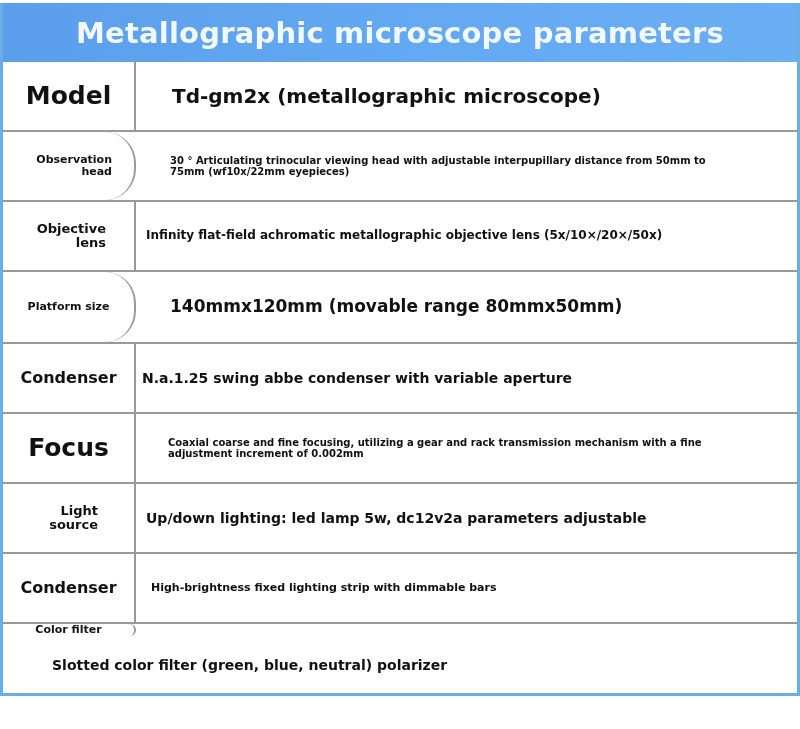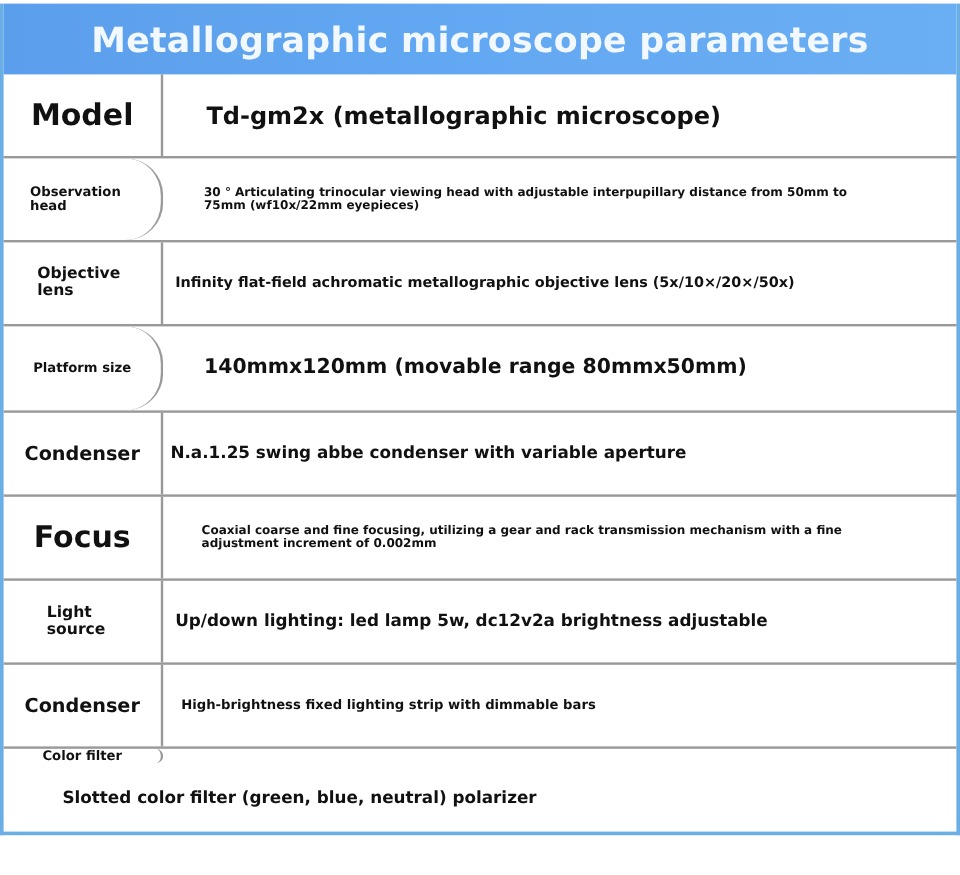--- a/index.html
+++ b/index.html
@@ -18,21 +18,21 @@
       display: flex; align-items: center; justify-content: center;
       color: #f2f8ff; font-weight: bold; font-size: 29px; letter-spacing: 0.2px;
     }
     .row {
       display: flex; height: 70px; border-bottom: 2px solid #999;
     }
     .row:last-child { border-bottom: none; height: 70px; flex-direction: column; }
     .row.tall { height: 72px; }
     .label-cell {
       width: 133px; border-right: 2px solid #999;
-      display: flex; align-items: center; justify-content: center; text-align: left;
+      display: flex; align-items: center; justify-content: center; text-align: right;
       font-weight: bold; line-height: 1.05;
     }
     .value-cell {
       flex: 1; display: flex; align-items: center;
       font-weight: bold; line-height: 1.15;
     }
     .lbl-xl { font-size: 25px; }
     .lbl-lg { font-size: 17px; }
     .lbl-md { font-size: 13px; }
     .lbl-sm { font-size: 11px; font-weight: bold; border-radius: 31px; }
@@ -74,21 +74,21 @@
       <div class="value-cell val-md" style="padding-left:6px;">N.a.1.25 swing abbe condenser with variable aperture</div>
     </div>
 
     <div class="row">
       <div class="label-cell lbl-xl">Focus</div>
       <div class="value-cell val-xs" style="padding-left:32px; padding-right:50px;">Coaxial coarse and fine focusing, utilizing a gear and rack transmission mechanism with a fine adjustment increment of 0.002mm</div>
     </div>
 
     <div class="row">
       <div class="label-cell lbl-md" style="padding:0 36px;">Light source</div>
-      <div class="value-cell val-md" style="padding-left:10px;">Up/down lighting: led lamp 5w, dc12v2a brightness adjustable</div>
+      <div class="value-cell val-md" style="padding-left:10px;">Up/down lighting: led lamp 5w, dc12v2a parameters adjustable</div>
     </div>
 
     <div class="row">
       <div class="label-cell lbl-lg" style="font-size:16px;">Condenser</div>
       <div class="value-cell val-sm" style="padding-left:15px;">High-brightness fixed lighting strip with dimmable bars</div>
     </div>
 
     <div class="row">
       <div class="label-cell lbl-sm">Color filter</div>
       <div class="value-cell val-md" style="padding-left:15px;margin-left:34px;">Slotted color filter (green, blue, neutral) polarizer</div>

